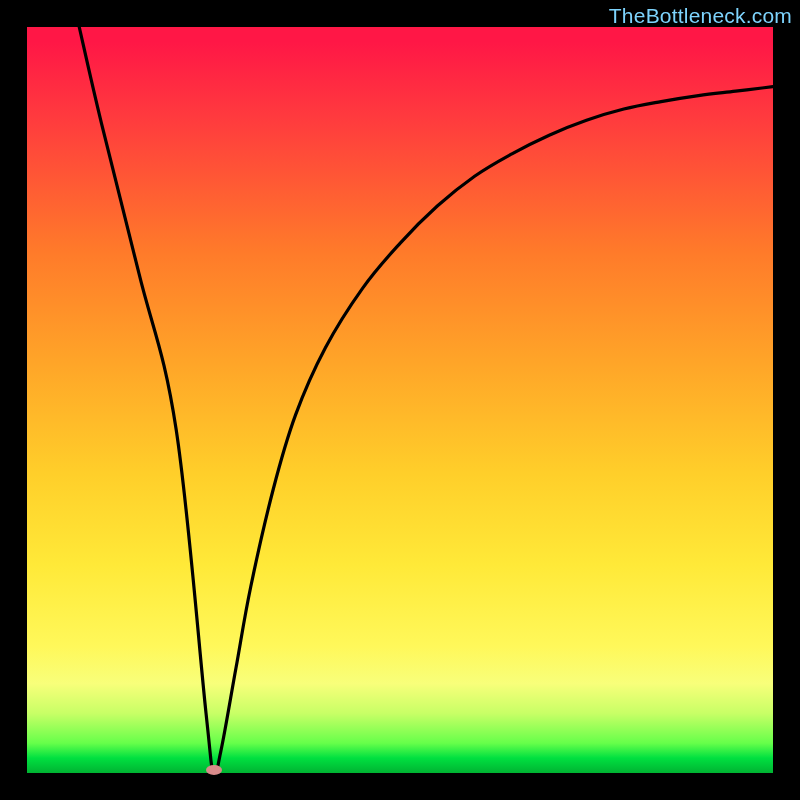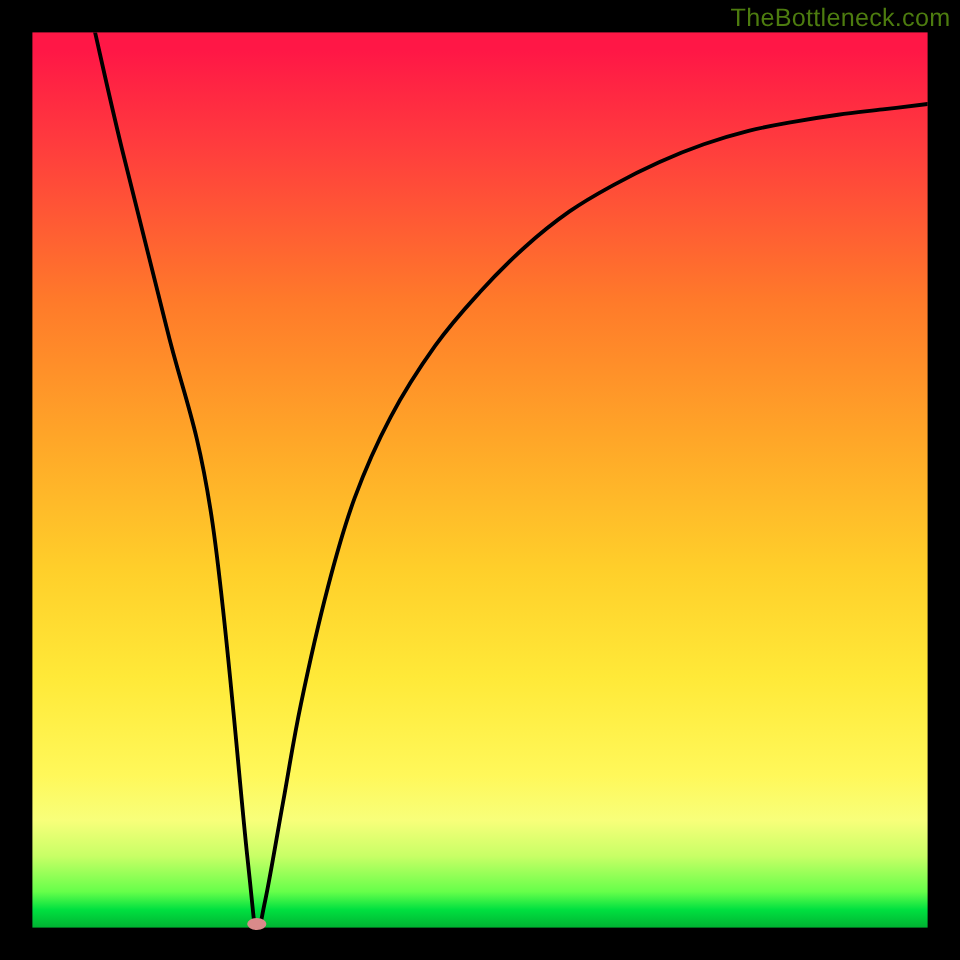--- a/index.html
+++ b/index.html
@@ -55,21 +55,21 @@
     width: 16px;
     height: 10px;
     border-radius: 50%;
     background: #d98a8a;
     transform: translate(-50%, -50%);
   }
   .watermark {
     position: absolute;
     top: 4px;
     right: 8px;
-    color: #4d7c0f;
+    color: #7dd3fc;
     font-size: 21px;
     letter-spacing: 0.2px;
     font-weight: 500;
   }
 </style>
 </head>
 <body>
 
 <div class="frame">
   <div class="plot"></div>

